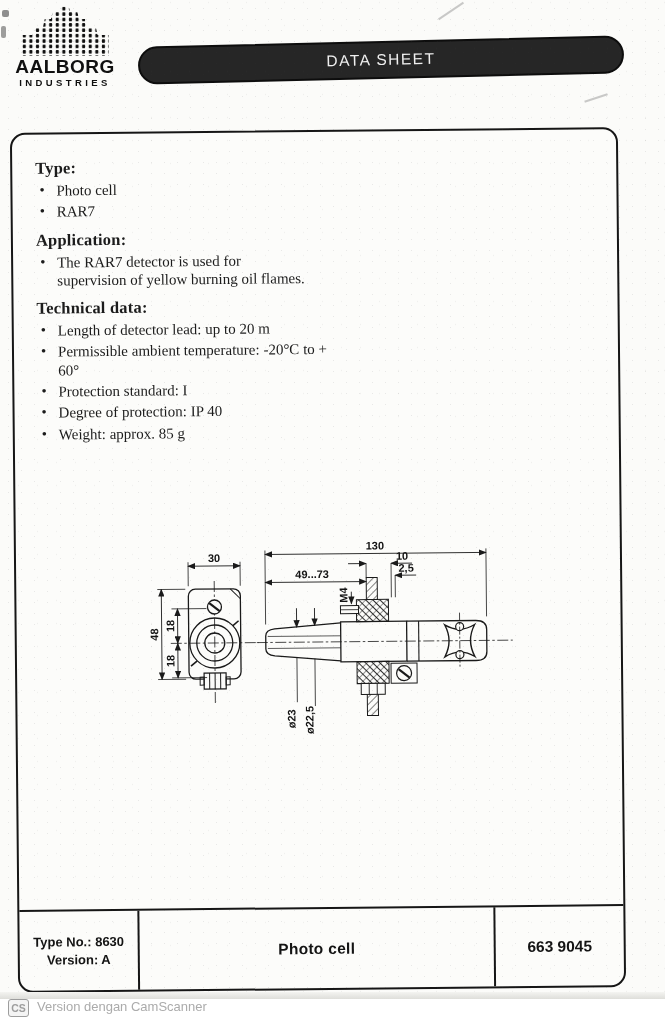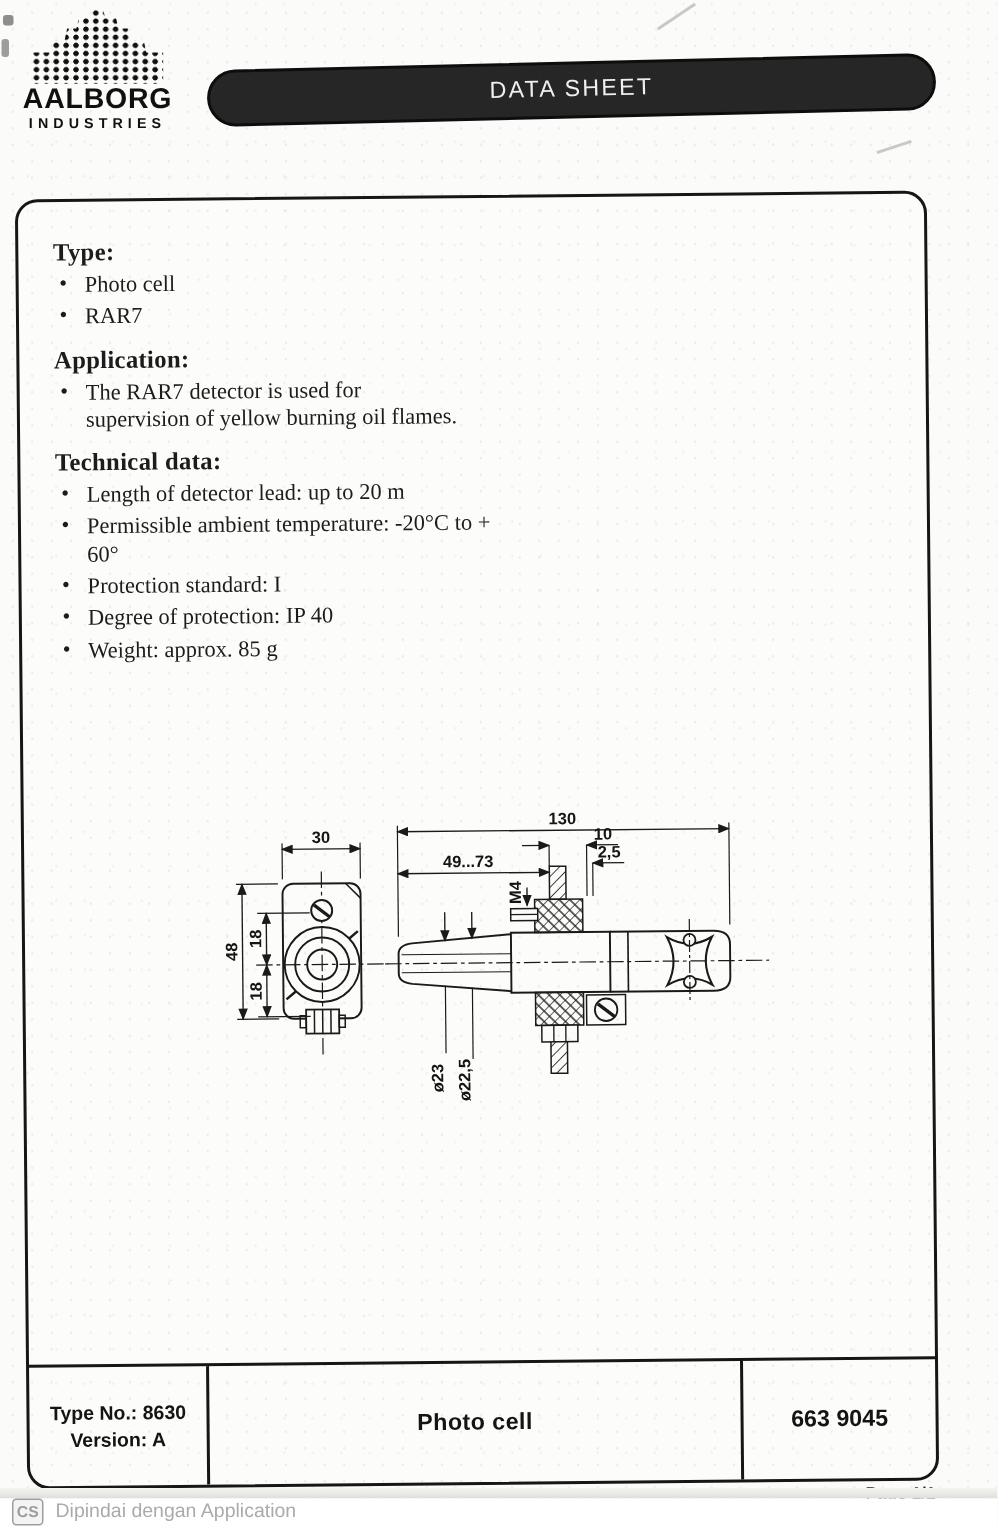--- a/index.html
+++ b/index.html
@@ -267,14 +267,14 @@
   </div>
 </div>
 
 <div class="page-num">Page 1/1</div>
 
 <div class="noise"></div>
 <div class="page-edge"></div>
 
 <div class="scan-bar">
   <div class="cs-badge">CS</div>
-  <div class="cs-text">Dipindai dengan Application</div>
+  <div class="cs-text">Version dengan CamScanner</div>
 </div>
 
 </body></html>

